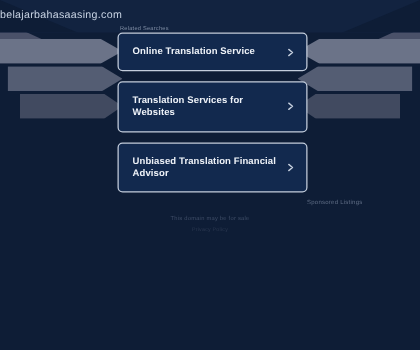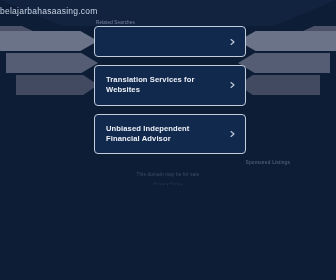--- a/index.html
+++ b/index.html
@@ -210,38 +210,39 @@
   </div>
 
   <div class="header-band"></div>
   <div class="domain-title">belajarbahasaasing.com</div>
 
   <div class="sponsored-label">Related Searches</div>
 
   <div class="listings">
 
     <div class="listing">
+      <span class="listing-label">Online Translation Service</span>
       <span class="chevron">
         <svg width="7" height="7" viewBox="0 0 7 7" xmlns="http://www.w3.org/2000/svg">
           <path d="M2 1 L5 3.5 L2 6" fill="none" stroke="#c3cddc" stroke-width="1.1" stroke-linecap="round" stroke-linejoin="round"></path>
         </svg>
       </span>
     </div>
 
     <div class="listing">
       <span class="listing-label">Translation Services for Websites</span>
       <span class="chevron">
         <svg width="7" height="7" viewBox="0 0 7 7" xmlns="http://www.w3.org/2000/svg">
           <path d="M2 1 L5 3.5 L2 6" fill="none" stroke="#c3cddc" stroke-width="1.1" stroke-linecap="round" stroke-linejoin="round"></path>
         </svg>
       </span>
     </div>
 
     <div class="listing">
-      <span class="listing-label">Unbiased Independent Financial Advisor</span>
+      <span class="listing-label">Unbiased Translation Financial Advisor</span>
       <span class="chevron">
         <svg width="7" height="7" viewBox="0 0 7 7" xmlns="http://www.w3.org/2000/svg">
           <path d="M2 1 L5 3.5 L2 6" fill="none" stroke="#c3cddc" stroke-width="1.1" stroke-linecap="round" stroke-linejoin="round"></path>
         </svg>
       </span>
     </div>
 
   </div>
 
   <div class="sponsored-note">Sponsored Listings</div>

